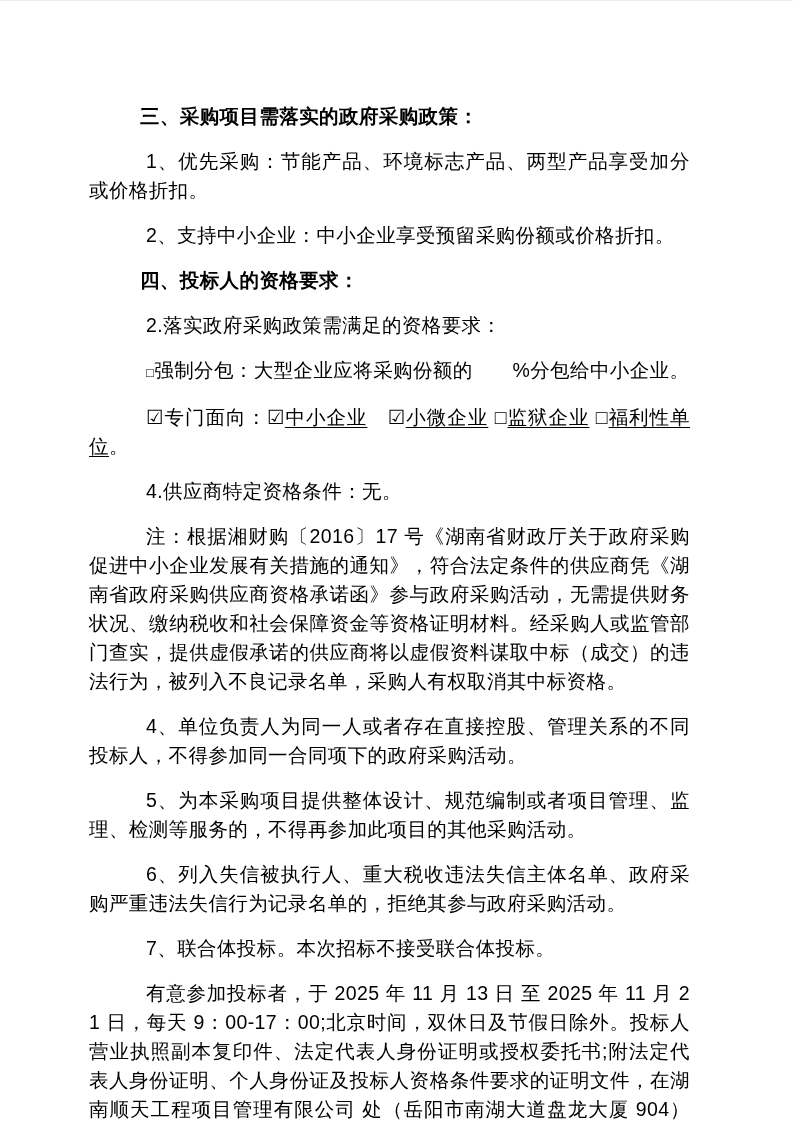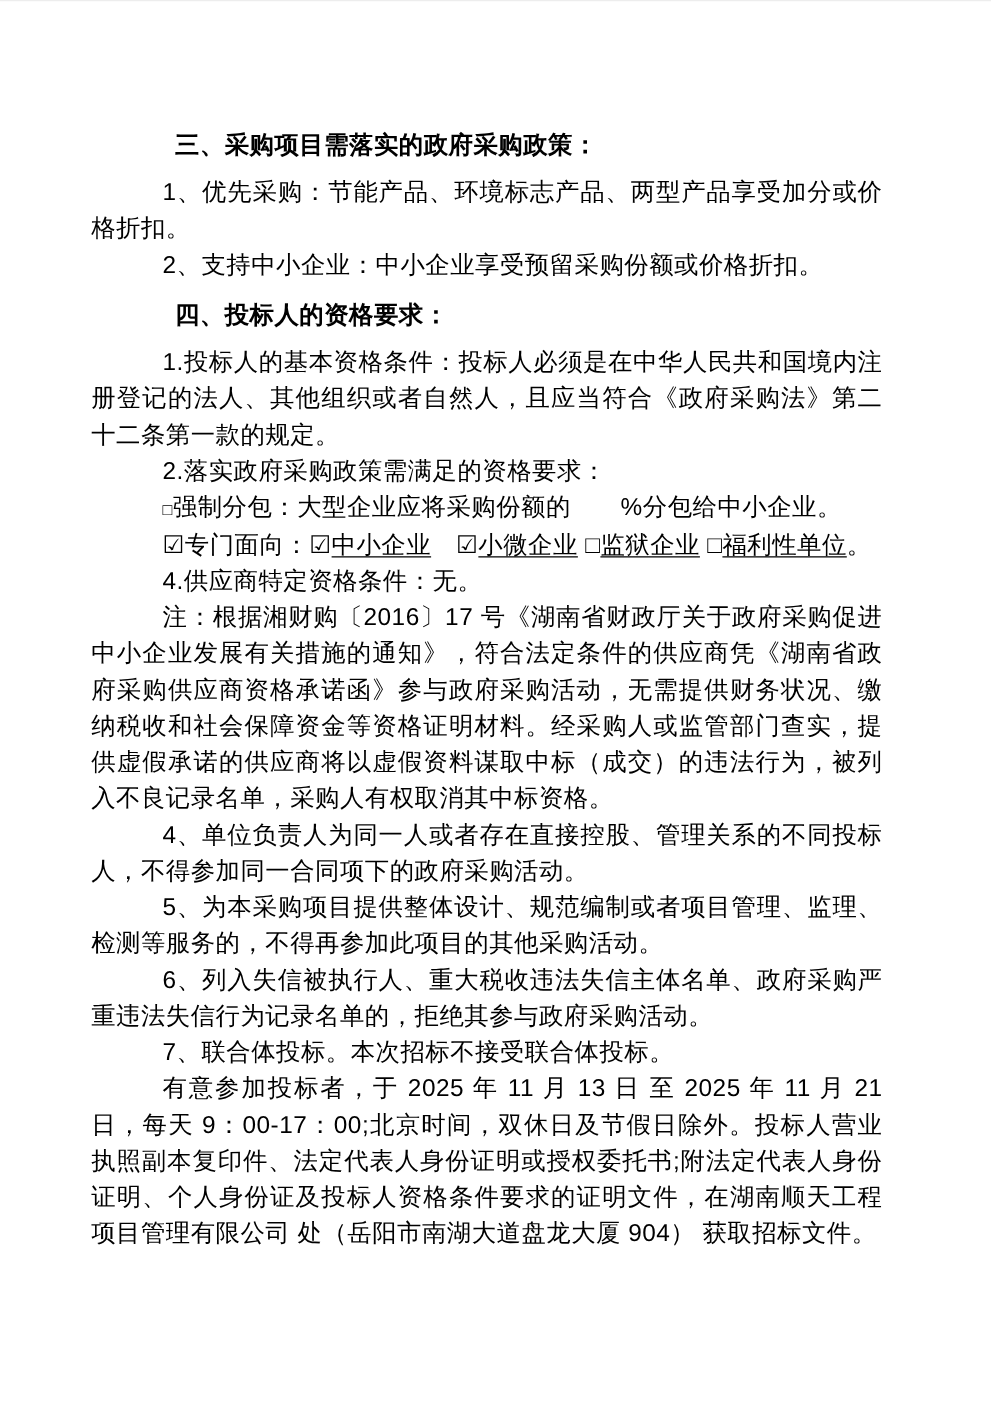--- a/index.html
+++ b/index.html
@@ -25,21 +25,21 @@
     width: 633px;
     font-size: 19.5px;
     line-height: 29px;
     letter-spacing: 0.4px;
     text-align: justify;
     text-justify: inter-ideograph;
     word-break: break-all;
   }
   .para {
     text-indent: 57px;
-    margin: 0;
+    margin: 16px;
   }
   .h1 {
     font-weight: 700;
     text-indent: 67px;
     margin: 11px 0 9px 0;
   }
   .h1.first {
     margin-top: 0;
   }
   .h2 {
@@ -57,21 +57,20 @@
 </style>
 </head>
 <body>
 
 <div class="page">
   <div class="content">
       <div class="h1 first">三、采购项目需落实的政府采购政策：</div>
       <div class="para">1、优先采购：节能产品、环境标志产品、两型产品享受加分或价格折扣。</div>
       <div class="para">2、支持中小企业：中小企业享受预留采购份额或价格折扣。</div>
       <div class="h1">四、投标人的资格要求：</div>
-      <div class="para">1.投标人的基本资格条件：投标人必须是在中华人民共和国境内注册登记的法人、其他组织或者自然人，且应当符合《政府采购法》第二十二条第一款的规定。</div>
       <div class="para">2.落实政府采购政策需满足的资格要求：</div>
       <div class="para"><span class="box-sm">□</span><span>强制分包：大型企业应将采购份额的　　%分包给中小企业。</span></div>
       <div class="para"><span>☑</span><span>专门面向：</span><span>☑</span><span class="u">中小企业</span><span>　</span><span>☑</span><span class="u">小微企业</span><span> </span><span>□</span><span class="u">监狱企业</span><span> </span><span>□</span><span class="u">福利性单位</span><span>。</span></div>
       <div class="para">4.供应商特定资格条件：无。</div>
       <div class="para">注：根据湘财购〔2016〕17 号《湖南省财政厅关于政府采购促进中小企业发展有关措施的通知》，符合法定条件的供应商凭《湖南省政府采购供应商资格承诺函》参与政府采购活动，无需提供财务状况、缴纳税收和社会保障资金等资格证明材料。经采购人或监管部门查实，提供虚假承诺的供应商将以虚假资料谋取中标（成交）的违法行为，被列入不良记录名单，采购人有权取消其中标资格。</div>
       <div class="para">4、单位负责人为同一人或者存在直接控股、管理关系的不同投标人，不得参加同一合同项下的政府采购活动。</div>
       <div class="para">5、为本采购项目提供整体设计、规范编制或者项目管理、监理、检测等服务的，不得再参加此项目的其他采购活动。</div>
       <div class="para">6、列入失信被执行人、重大税收违法失信主体名单、政府采购严重违法失信行为记录名单的，拒绝其参与政府采购活动。</div>
       <div class="para">7、联合体投标。本次招标不接受联合体投标。</div>
       <div class="para">有意参加投标者，于 2025 年 11 月 13 日 至 2025 年 11 月 21 日，每天 9：00-17：00;北京时间，双休日及节假日除外。投标人营业执照副本复印件、法定代表人身份证明或授权委托书;附法定代表人身份证明、个人身份证及投标人资格条件要求的证明文件，在湖南顺天工程项目管理有限公司 处（岳阳市南湖大道盘龙大厦 904） 获取招标文件。</div>

